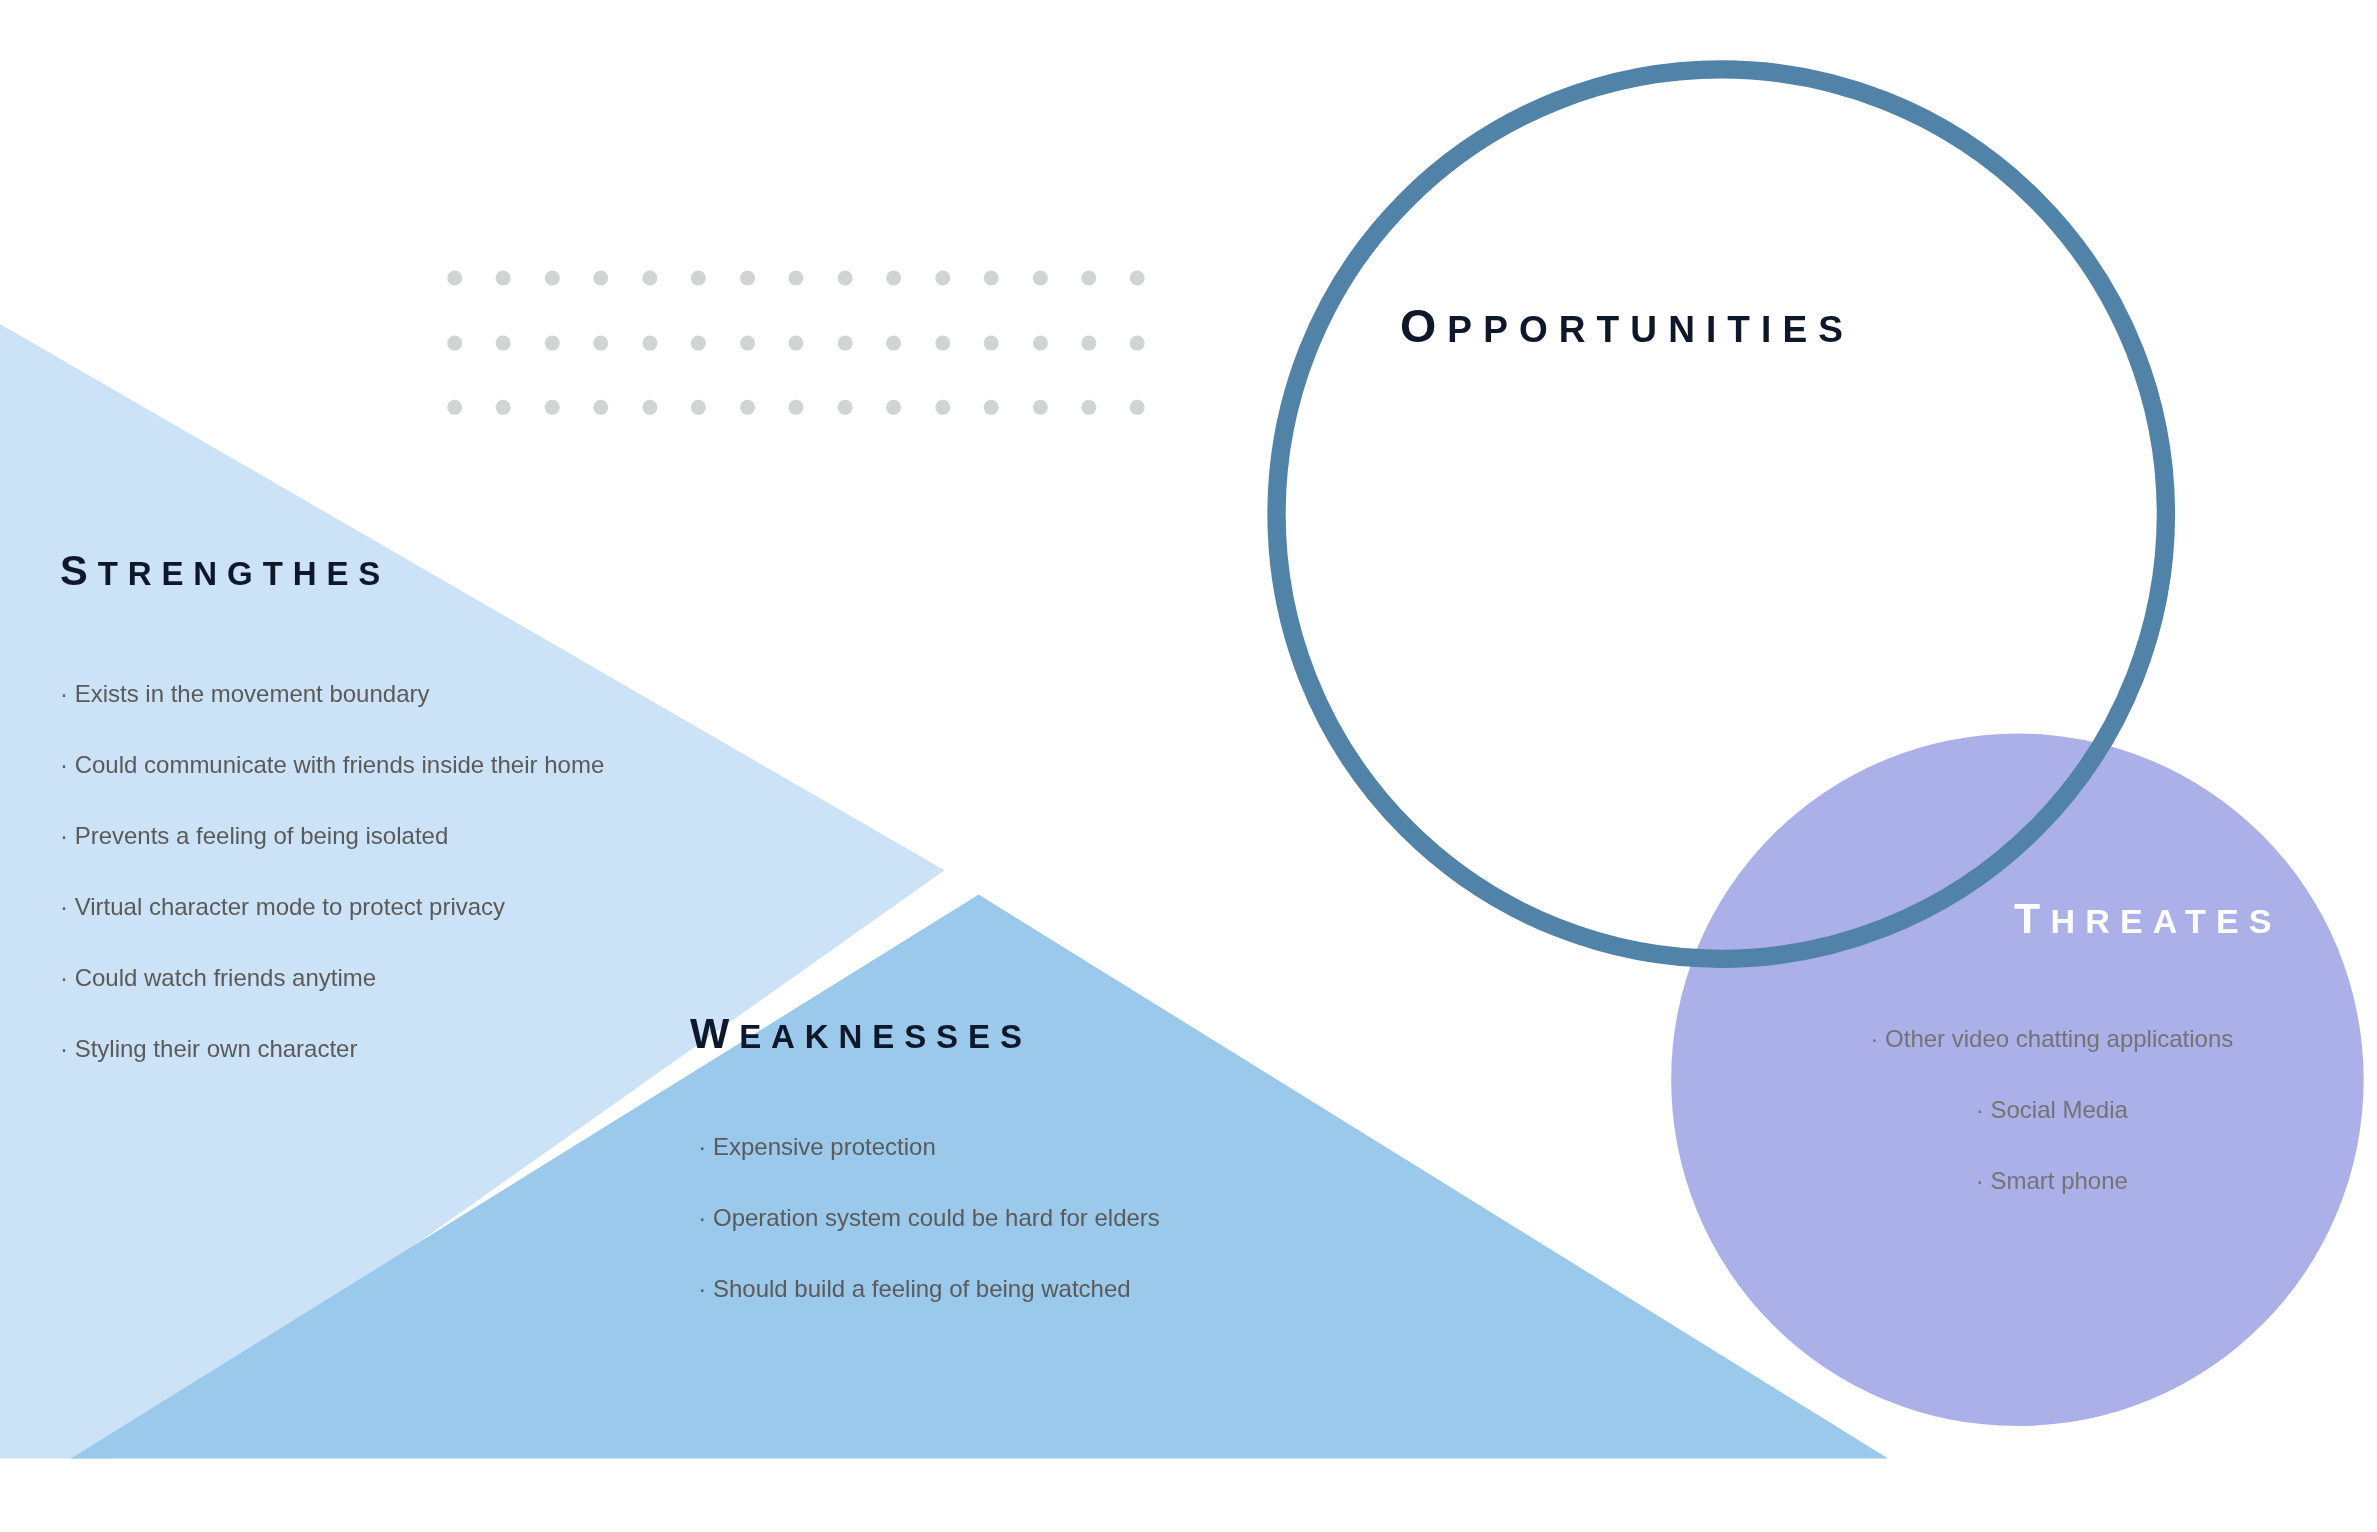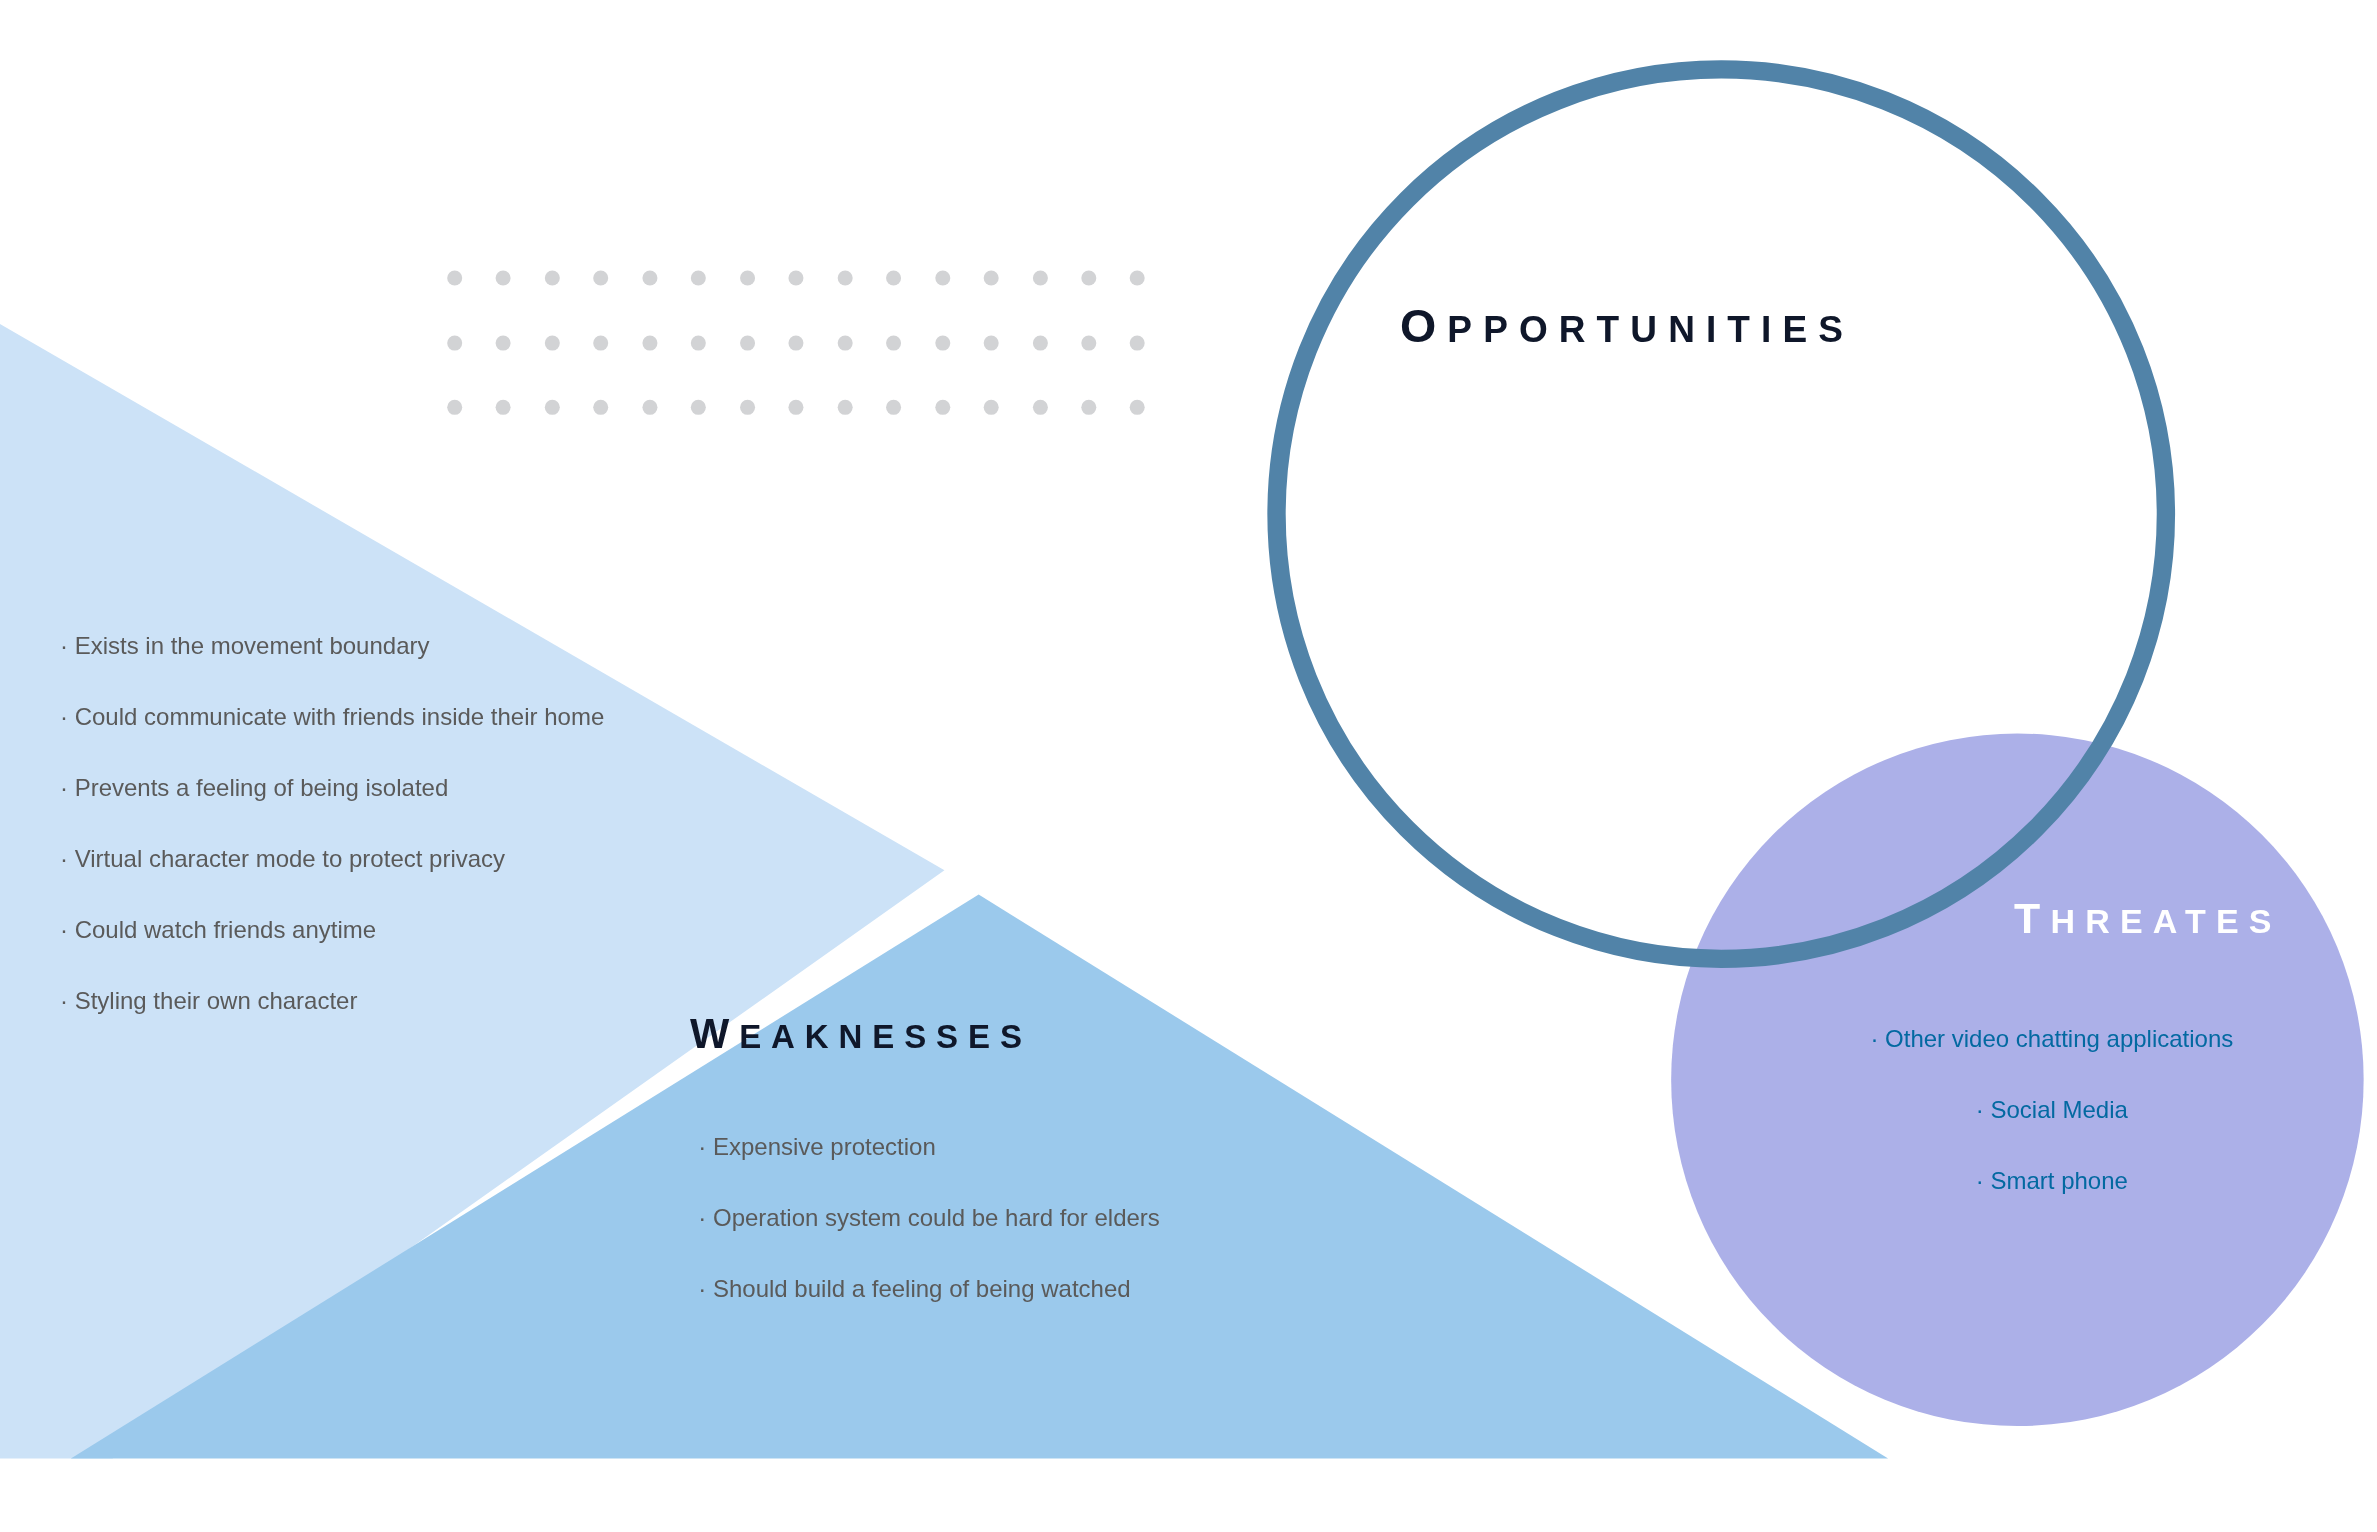--- a/index.html
+++ b/index.html
@@ -106,21 +106,21 @@
     font-size: 34px;
     color: #ffffff;
   }
   #threats .bullets {
     margin-top: 60px;
     margin-left: -204px;
   }
   #threats .bullets li {
     font-size: 24px;
     line-height: 71px;
-    color: #0369a1;
+    color: #737373;
     margin-left: 12px;
   }
 </style>
 </head>
 <body>
 
 <div id="canvas">
 
   <svg id="shapes-layer" viewBox="0 0 2849 1837" width="2377" height="1533" xmlns="http://www.w3.org/2000/svg">
 
@@ -177,20 +177,21 @@
       <circle cx="1071" cy="488" r="9"></circle>
       <circle cx="1130" cy="488" r="9"></circle>
       <circle cx="1188" cy="488" r="9"></circle>
       <circle cx="1247" cy="488" r="9"></circle>
       <circle cx="1305" cy="488" r="9"></circle>
       <circle cx="1363" cy="488" r="9"></circle>
     </g>
   </svg>
 
   <div class="quadrant" id="strengths">
+    <div class="q-title"><span class="cap">S</span><span>TRENGTHES</span></div>
     <ul class="bullets">
       <li>· Exists in the movement boundary</li>
       <li>· Could communicate with friends inside their home</li>
       <li>·  Prevents a feeling of being isolated</li>
       <li>·  Virtual character mode to protect privacy</li>
       <li>·  Could watch friends anytime</li>
       <li>·  Styling their own character</li>
     </ul>
   </div>
 

